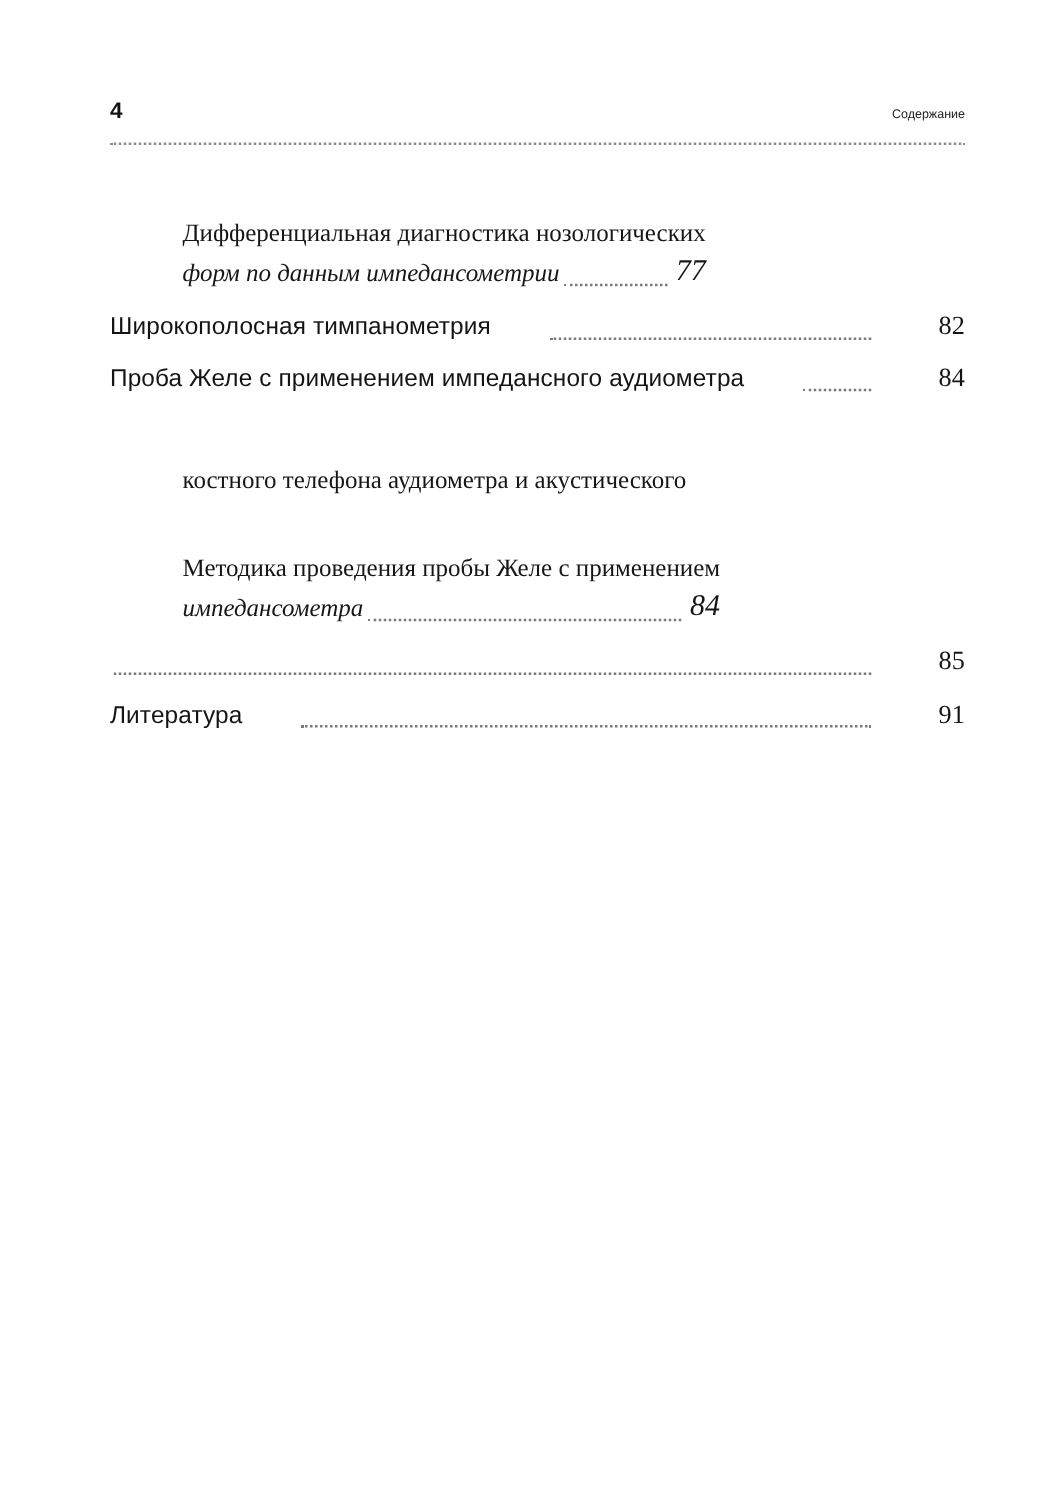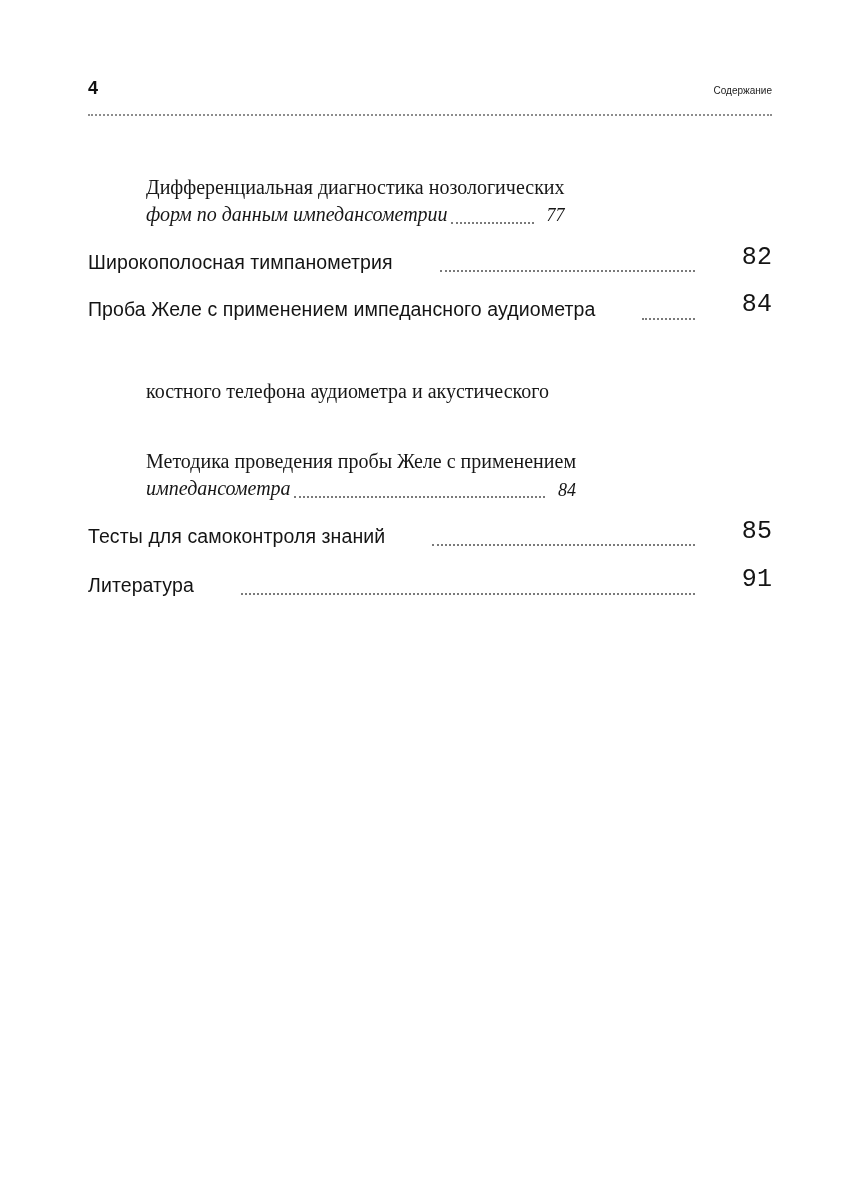--- a/index.html
+++ b/index.html
@@ -83,33 +83,33 @@
   
   .lvl1 {
     font-family: "Liberation Sans", sans-serif;
     font-size: 19.5px;
     color: #141414;
     line-height: 1.46;
     letter-spacing: 0.1px;
     gap: 44px;
   }
   .lvl1 .pagenum {
-    font-family: Liberation Mono, monospace;
-    font-size: 25px;
+    font-family: Liberation Serif, serif;
+    font-size: 21px;
   }
   
   .lvl2 {
     font-family: "Liberation Serif", serif;
     font-size: 20px;
     color: #161616;
     line-height: 1.34;
   }
   .lvl2 .pagenum {
     font-family: "Liberation Serif", serif;
-    font-size: 18px;
+    font-size: 24px;
   }
   .indent {
     margin-left: 58px;
   }
   .multiline {
     display: block;
   }
   .multiline .line {
     display: block;
     margin-top: 44px;
@@ -172,21 +172,20 @@
           <span class="line">Методика проведения пробы Желе с применением</span>
           <span class="entry-block">
             <span class="title-wrap">импедансометра</span>
             <span class="leader"></span>
             <span class="pagenum">84</span>
           </span>
         </div>
       </div>
 
       <div class="toc-entry lvl1 gap-top-5">
-        <span class="title-wrap">Тесты для самоконтроля знаний</span>
         <span class="leader"></span>
         <span class="pagenum">85</span>
       </div>
 
       <div class="toc-entry lvl1 gap-top-6">
         <span class="title-wrap">Литература</span>
         <span class="leader"></span>
         <span class="pagenum">91</span>
       </div>
 

